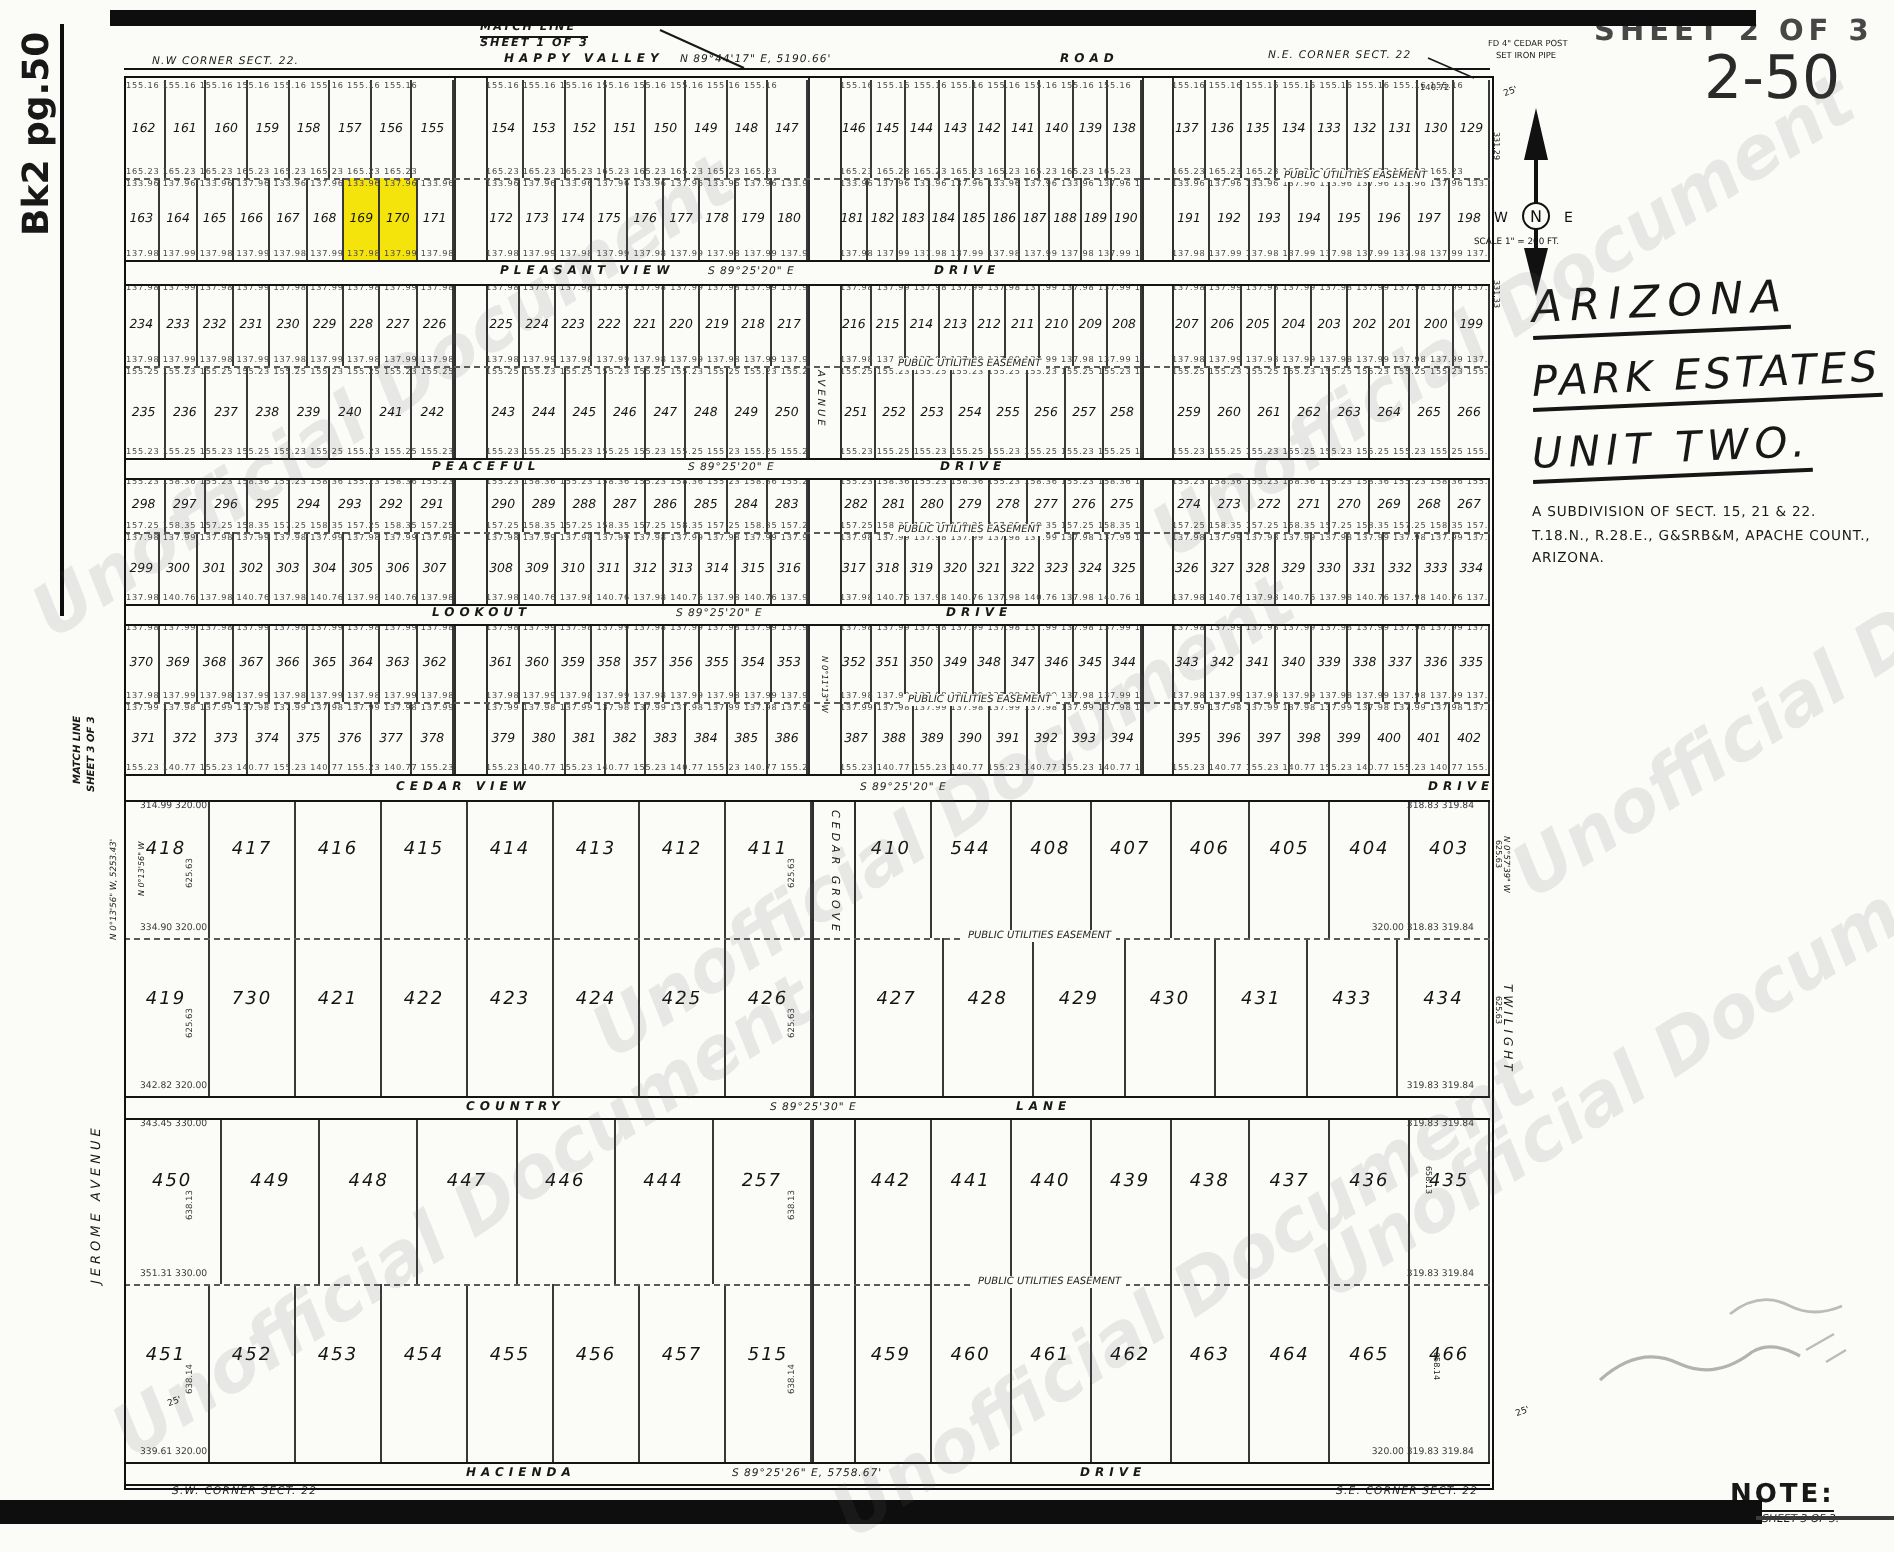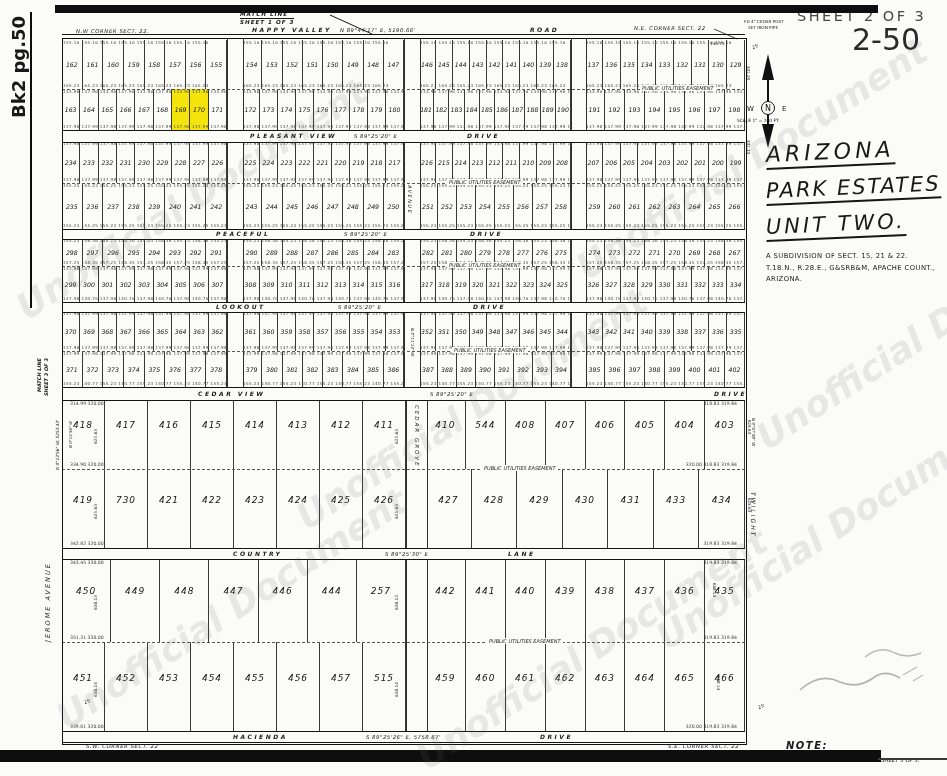--- a/index.html
+++ b/index.html
@@ -32,30 +32,30 @@
   .rot90{transform:rotate(90deg);transform-origin:0 0;}
   .rotm90{transform:rotate(-90deg);transform-origin:0 0;}
   #boundary{position:absolute;left:62px;top:38px;width:683px;height:705px;
             border:1.6px solid #101010;z-index:6;pointer-events:none;}
   .bar{position:absolute;background:#0e0e0e;z-index:8;}
   #title-block{position:absolute;left:766px;top:142px;z-index:7;}
   .title-line{display:block;font-size:22px;font-style:italic;font-weight:500;letter-spacing:4px;
               border-bottom:2px solid #161616;padding-bottom:1px;margin-bottom:9px;
               transform:rotate(-2.5deg);transform-origin:left;white-space:nowrap;width:fit-content;}
   .sub-line{display:block;font-size:6.8px;line-height:1.7;white-space:nowrap;letter-spacing:.4px;}
-  #sheet-label{position:absolute;left:797px;top:8px;font-size:14.5px;font-weight:400;
+  #sheet-label{position:absolute;left:797px;top:8px;font-size:14.5px;font-weight:700;
                letter-spacing:2.5px;color:#474747;z-index:7;}
   #page-num{position:absolute;left:852px;top:22px;font-size:30px;color:#2a2a2a;z-index:7;}
   #bk-ref{position:absolute;left:8px;top:118px;font-size:18px;font-weight:700;
           transform:rotate(-90deg);transform-origin:0 0;white-space:nowrap;z-index:7;}
   #match-top{position:absolute;left:240px;top:11px;z-index:7;}
   #match-top span{display:block;font-size:5.6px;font-style:italic;font-weight:600;letter-spacing:1px;}
   #match-top span:first-child{border-bottom:1px solid #181818;padding-bottom:1px;}
-  #note-heading{position:absolute;left:786px;top:740px;font-size:10px;font-weight:700;
-                font-style:italic;letter-spacing:1.5px;border-bottom:1.5px solid #181818;z-index:7;}
+  #note-heading{position:absolute;left:865px;top:740px;font-size:13px;font-weight:700;
+                letter-spacing:1.5px;border-bottom:1.5px solid #181818;z-index:7;}
   #note-body{position:absolute;left:788px;top:757px;font-size:5.4px;font-style:italic;z-index:7;white-space:nowrap;}
   svg text{font-family:"DejaVu Sans",sans-serif;}
 </style>
 </head>
 <body>
 
 <div id="page">
 
   <div class="bar" style="left:55px;top:5px;width:823px;height:8px;"></div>
   <div class="bar" style="left:0;top:750px;width:881px;height:12px;"></div>

